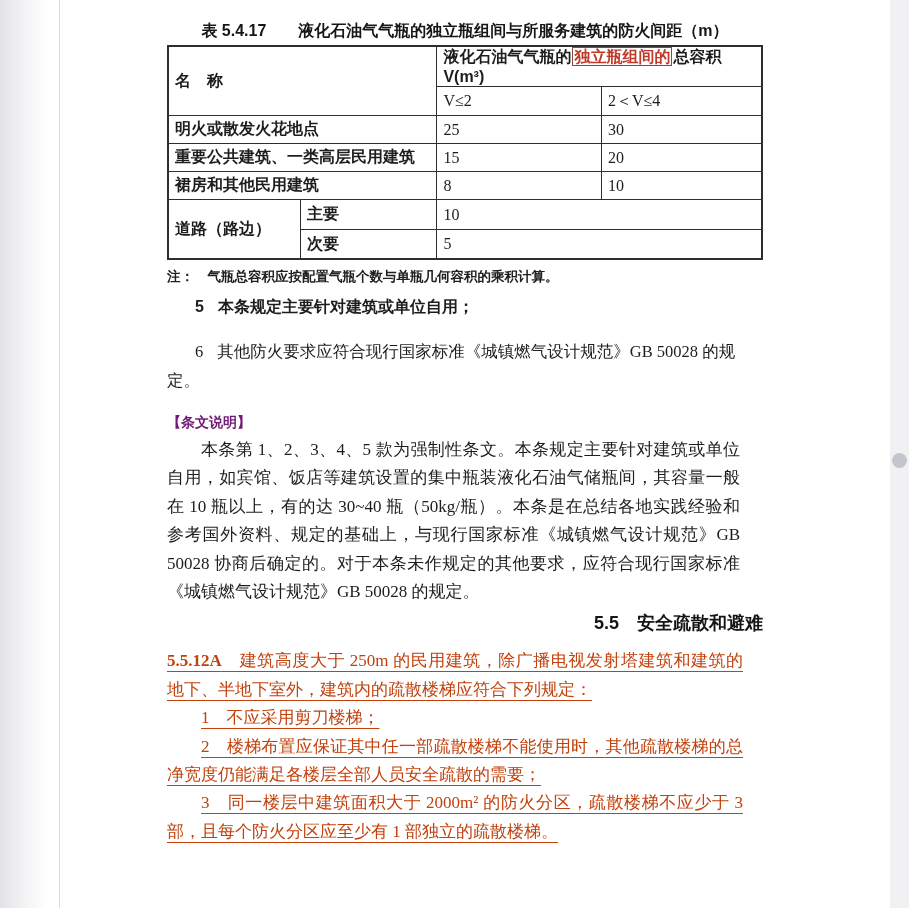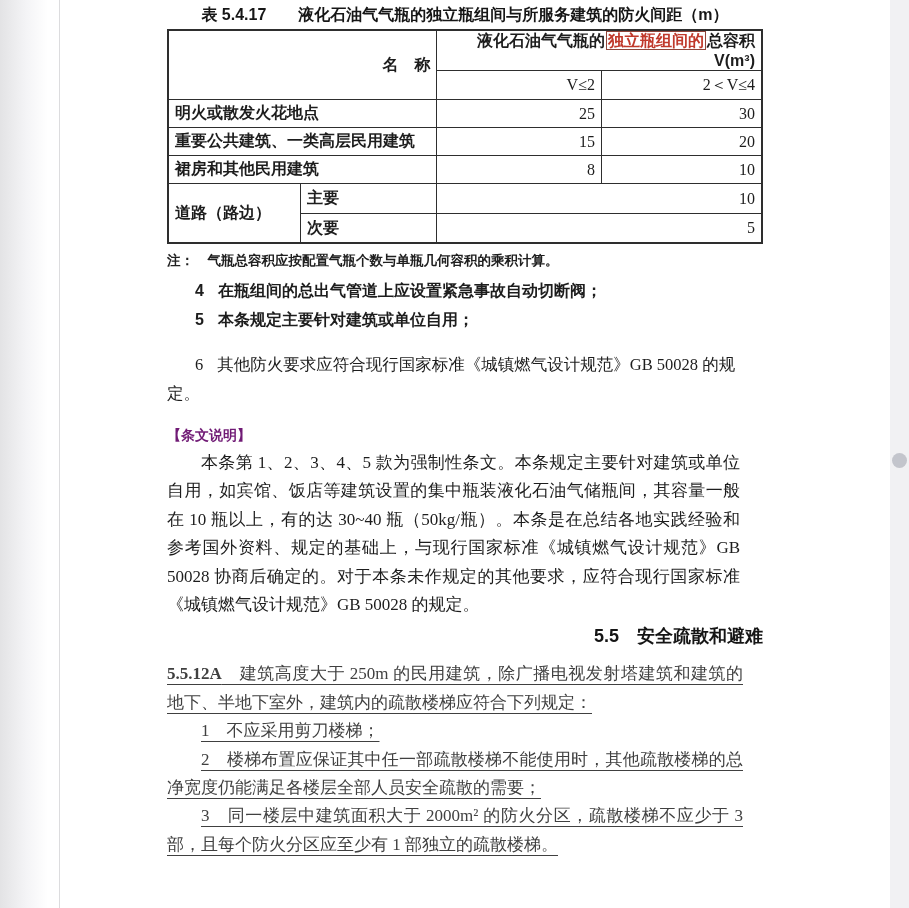--- a/index.html
+++ b/index.html
@@ -19,35 +19,35 @@
   }
   .edge-line { position: absolute; left: 59px; top: 0; bottom: 0; width: 1px; background: #dcdcde; }
 
   
   .scroll-track { position: absolute; right: 0; top: 0; bottom: 0; width: 19px; background: #f1f1f3; }
   .scroll-thumb { position: absolute; left: 2px; top: 453px; width: 15px; height: 15px; border-radius: 50%; background: #c3c5cc; }
 
   .content { position: absolute; left: 167px; top: 0; width: 596px; }
 
   .caption {
-    margin-top: 4px;
+    margin-top: 20px;
     text-align: center;
     font-family: "Liberation Sans", "DejaVu Sans", sans-serif;
     font-weight: bold; font-size: 16px; line-height: 22px; color: #161616;
   }
 
   table.fire {
     margin-top: 3px;
     border-collapse: collapse;
     width: 596px;
     table-layout: fixed;
     border: 2px solid #2e2e2e;
   }
   table.fire td { border: 1.5px solid #2e2e2e; padding: 0 6px; font-size: 16px; }
-  td.c { text-align: right; }
+  td.c { text-align: left; }
   td.serifnum { font-family: "Liberation Serif", "DejaVu Serif", serif; font-size: 16px; }
   td.nameHead { font-family: "Liberation Sans", "DejaVu Sans", sans-serif; font-weight: bold; font-size: 16.5px; }
   td.capHead { font-family: "Liberation Sans", "DejaVu Sans", sans-serif; font-weight: bold; font-size: 15.5px; padding: 0 3px; }
   td.nameCell { font-family: "Liberation Sans", "DejaVu Sans", sans-serif; font-weight: 600; font-size: 15.5px; padding-left: 16px; }
   .hl {
     color: #c0392b;
     border: 1.5px solid #8f463b;
     padding: 0 1px; margin: 0 1px;
   }
 
@@ -81,21 +81,21 @@
     margin-top: 2px; margin-bottom: 7px;
     text-align: right;
     font-family: "Liberation Sans", "DejaVu Sans", sans-serif;
     font-weight: bold; font-size: 18px; line-height: 30px; color: #151515;
   }
   .section-heading .sec-title { margin-left: 18px; }
 
   .red-block { margin-top: 9px; }
   p.red {
     margin: 0; margin-right: 20px;
-    color: #404040;
+    color: #c2410c;
     font-size: 17px; line-height: 28.4px;
     text-align: justify;
     text-decoration: underline;
     text-underline-offset: 5px;
     text-decoration-thickness: 1px;
   }
   p.red .clause-no { font-weight: bold; }
   p.red.item { text-indent: 34px; }
 </style>
 </head>
@@ -149,21 +149,20 @@
         <tr>
           <td class="nameCell" style="height:28px">次要</td>
           <td class="c serifnum" colspan="2">5</td>
         </tr>
       </tbody>
     </table>
 
     <div class="note">注：　气瓶总容积应按配置气瓶个数与单瓶几何容积的乘积计算。</div>
 
     <div class="clauses">
-      <div class="clause hei"><span class="cnum">4</span><span>在瓶组间的总出气管道上应设置紧急事故自动切断阀；</span></div>
       <div class="clause hei"><span class="cnum">5</span><span>本条规定主要针对建筑或单位自用；</span></div>
       <div class="clause song"><span class="cnum">6</span><span>其他防火要求应符合现行国家标准《城镇燃气设计规范》GB 50028 的规定。</span></div>
     </div>
 
     <div class="expl-header">【条文说明】</div>
     <p class="body indent">本条第 1、2、3、4、5 款为强制性条文。本条规定主要针对建筑或单位自用，如宾馆、饭店等建筑设置的集中瓶装液化石油气储瓶间，其容量一般在 10 瓶以上，有的达 30~40 瓶（50kg/瓶）。本条是在总结各地实践经验和参考国外资料、规定的基础上，与现行国家标准《城镇燃气设计规范》GB 50028 协商后确定的。对于本条未作规定的其他要求，应符合现行国家标准《城镇燃气设计规范》GB 50028 的规定。</p>
 
     <div class="section-heading"><span>5.5</span><span class="sec-title">安全疏散和避难</span></div>
 
     <div class="red-block">

